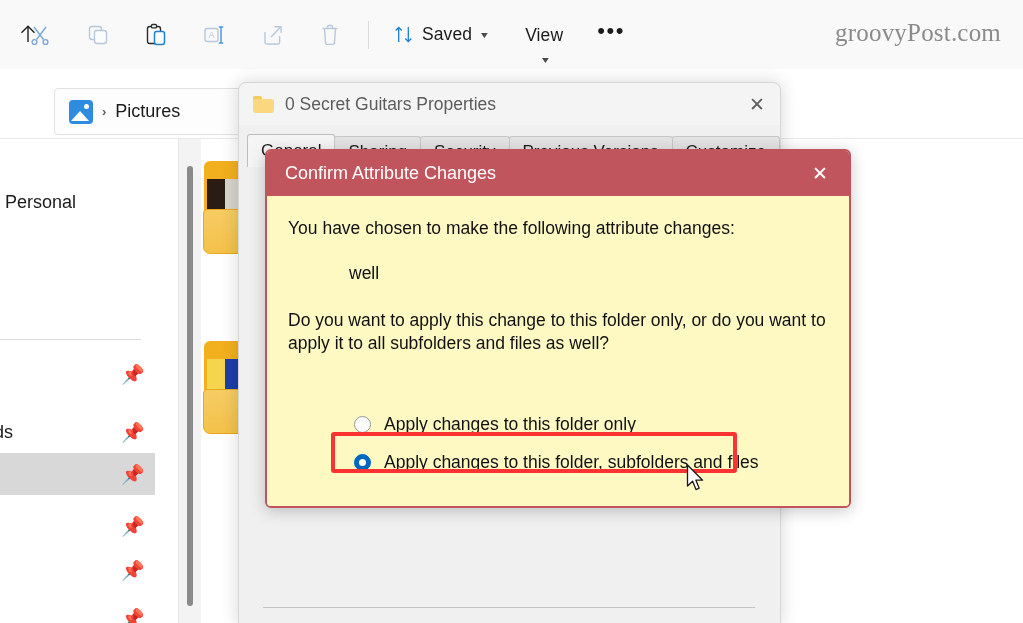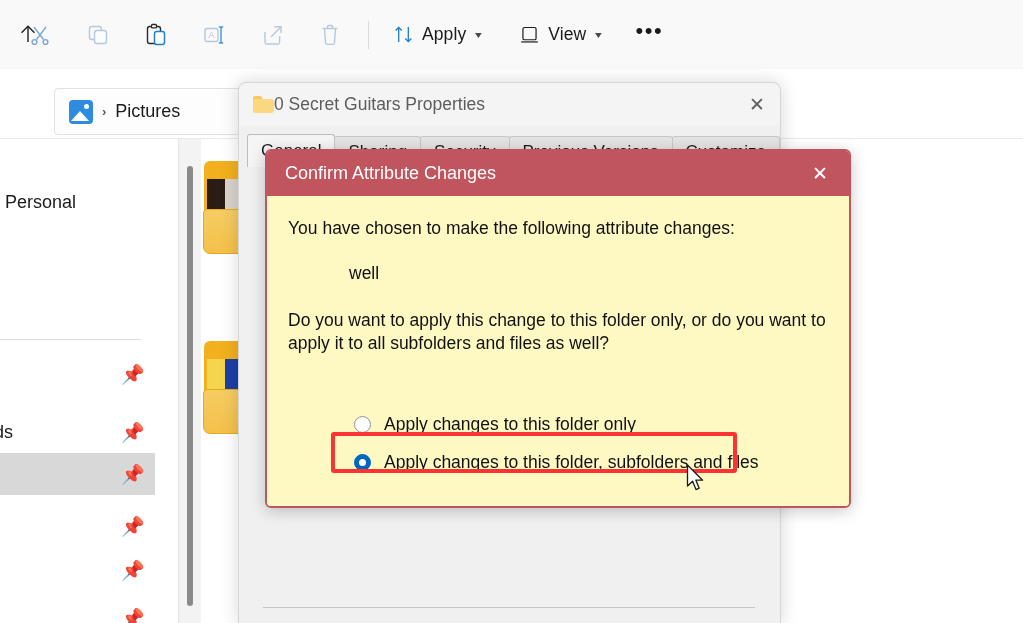--- a/index.html
+++ b/index.html
@@ -266,21 +266,21 @@
   #props-titlebar {
     position: absolute;
     left: 0; top: 0;
     width: 541px; height: 42px;
     background: #f4f4f4;
     border-radius: 8px 8px 0 0;
     display: flex;
     align-items: center;
     padding-left: 14px;
     box-sizing: border-box;
-    gap: 0;
+    gap: 11px;
   }
   #props-folder-icon {
     width: 21px; height: 17px;
     position: relative;
     flex: 0 0 auto;
   }
   #props-folder-icon .b {
     position: absolute; left: 0; top: 3px;
     width: 21px; height: 14px;
     background: #fbd77f;
@@ -529,35 +529,36 @@
 
     <div class="cmd-sep"></div>
 
     <div class="cmd-text-btn">
       <svg width="21" height="21" viewBox="0 0 24 24" fill="none" stroke="#1f7fd0" stroke-width="1.5">
         <path d="M6.5 20.5 V4"></path>
           <path d="M3 7.5 L6.5 4 L10 7.5"></path>
         <path d="M17.5 3.5 V20"></path>
           <path d="M14 16.5 L17.5 20 L21 16.5"></path>
       </svg>
-      <span class="lbl">Apply</span>
+      <span class="lbl">Saved</span>
       <span class="chev">▾</span>
     </div>
 
-    <div class="cmd-text-btn" style="margin-left:18px;">
+    <div class="cmd-text-btn" style="margin-left:18px;flex-direction:column;">
       <svg width="21" height="21" viewBox="0 0 24 24" fill="none" stroke="#1f1f1f" stroke-width="1.4">
         <rect x="4.5" y="4" width="15" height="14" rx="1.8"></rect>
         <line x1="2.5" y1="20.5" x2="21.5" y2="20.5"></line>
       </svg>
       <span class="lbl">View</span>
       <span class="chev">▾</span>
     </div>
 
     <div id="overflow-btn">•••</div>
 
+    <div id="watermark">groovyPost.com</div>
   </div>
 
   <div id="address-row"></div>
 
   <div id="up-btn">
     <svg width="24" height="24" viewBox="0 0 24 24" fill="none" stroke="#1f1f1f" stroke-width="1.4">
       <path d="M12 20 V4.5"></path>
         <path d="M5.5 10.8 L12 4.3 L18.5 10.8"></path>
     </svg>
   </div>

